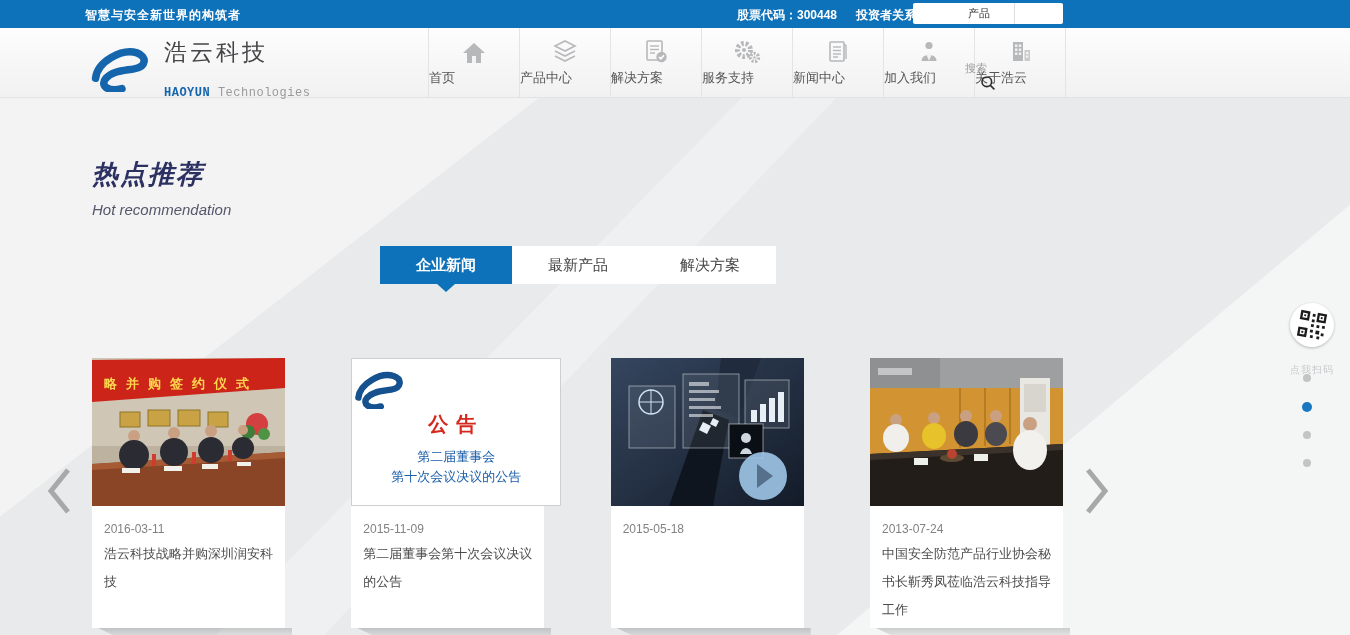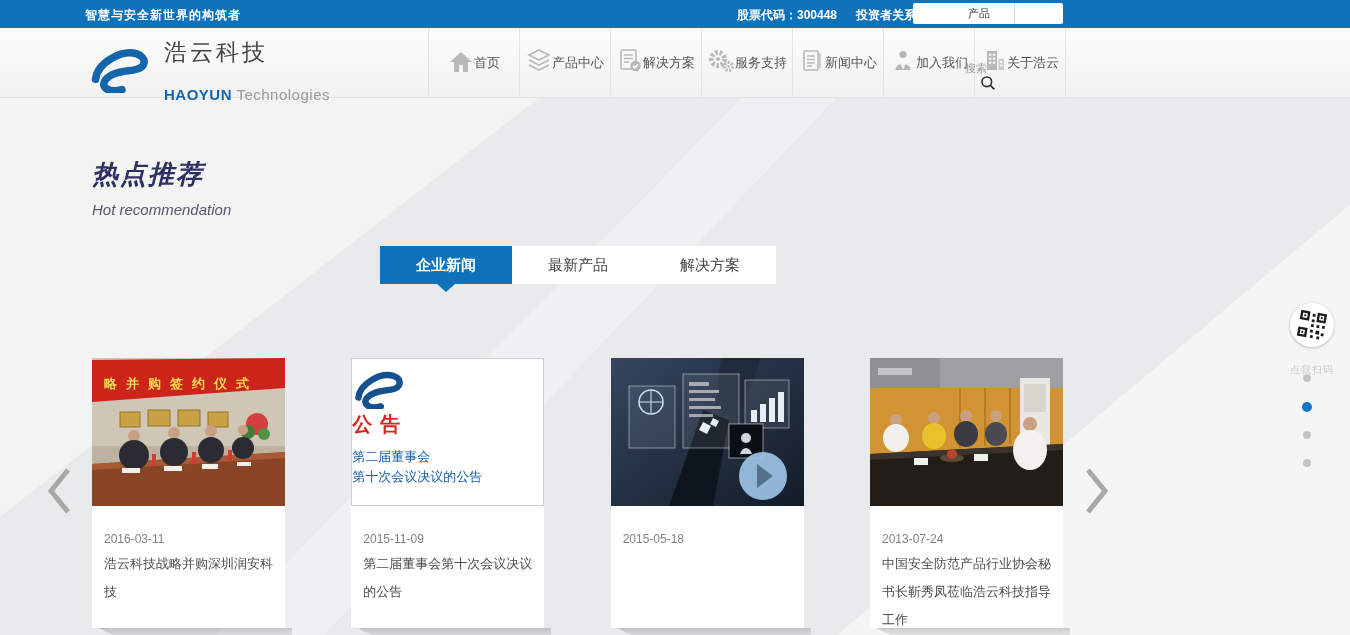--- a/index.html
+++ b/index.html
@@ -14,25 +14,25 @@
   .search-cat{width:46px;padding-left:7px;font-size:11px;color:#333;line-height:21px;border-right:1px solid #ddd;cursor:pointer;}
   .search-input{flex:1;border:none;outline:none;height:17px;font-size:11px;color:#333;padding-left:16px;width:60px;background:transparent;margin-top:37px;}
   .search-input::placeholder{color:#9a9a9a;}
   .search-icon{width:22px;height:21px;display:flex;align-items:center;justify-content:center;cursor:pointer;}
 
   
   .mainnav{position:absolute;left:0;top:28px;width:100%;height:69px;background:linear-gradient(#fdfdfd,#f1f1f2);border-bottom:1px solid #e2e2e3;z-index:25;}
   .logo{position:absolute;left:88px;top:9px;display:flex;align-items:center;cursor:pointer;}
   .logo-text{margin-left:10px;}
   .logo-cn{font-size:23px;color:#454548;letter-spacing:3px;}
-  .logo-en{font-size:15px;margin-top:18px;letter-spacing:.5px;}
+  .logo-en{font-size:12px;margin-top:18px;letter-spacing:.5px;font-family:Liberation Mono, monospace;}
   .logo-en b{color:#1565ad;}
   .logo-en span{color:#9a9a9a;}
   .navlist{position:absolute;left:428px;top:0;height:69px;display:flex;margin:0;padding:0;list-style:none;}
-  .navlist li{width:90px;height:69px;border-left:1px solid #e4e4e5;display:flex;flex-direction:row;align-items:center;justify-content:center;cursor:pointer;}
+  .navlist li{width:90px;height:69px;border-left:1px solid #e4e4e5;display:flex;flex-direction:column;justify-content:center;cursor:pointer;}
   .navlist li:last-child{border-right:1px solid #e4e4e5;}
   .nav-ico{height:26px;display:flex;align-items:flex-end;justify-content:center;margin-bottom:4px;}
   .nav-label{font-size:13px;color:#555;}
 
   
   .hero{position:absolute;left:0;top:97px;width:1350px;height:538px;overflow:visible;}
   .poly{position:absolute;left:0;top:0;width:100%;height:100%;pointer-events:none;}
   .poly-a{background:rgba(255,255,255,.45);clip-path:polygon(0 0,40% 0,0 78%);}
   .poly-b{background:rgba(255,255,255,.5);clip-path:polygon(62% 100%,100% 20%,100% 100%);}
   .poly-c{background:rgba(255,255,255,.30);clip-path:polygon(16% 100%,55% 0,62% 0,24% 100%);}
@@ -49,26 +49,26 @@
   .tab.active::after{content:"";position:absolute;left:50%;bottom:-8px;margin-left:-9px;border-left:9px solid transparent;border-right:9px solid transparent;border-top:8px solid #0d72b9;}
 
   
   .cards{position:absolute;left:92px;top:261px;width:971px;display:flex;justify-content:space-between;}
   .card{position:relative;width:193px;height:270px;background:#fff;cursor:pointer;}
   .card::after{content:"";position:absolute;left:6px;right:-7px;bottom:-13px;height:13px;
     background:linear-gradient(to bottom,rgba(0,0,0,.17),rgba(0,0,0,0));
     clip-path:polygon(0 0,100% 0,100% 100%,14% 100%);}
   .card-img{position:relative;width:193px;height:148px;overflow:hidden;background:#ddd;}
   .card-img svg{display:block;}
-  .card-body{padding:26px 12px 0;}
+  .card-body{padding:16px 12px 0;}
   .card-date{font-size:12px;color:#828282;margin-bottom:4px;}
   .card-title{font-size:13px;color:#4c4c4c;line-height:2.15;}
 
   
-  .announce{width:193px;height:148px;background:#fff;border:1px solid #cfcfcf;box-sizing:border-box;text-align:left;}
+  .announce{width:210px;height:148px;background:#fff;border:1px solid #cfcfcf;box-sizing:border-box;text-align:center;}
   .announce svg{margin-top:8px;}
   .announce-h{font-family:"DejaVu Serif","Liberation Serif",serif;font-size:20px;font-weight:bold;color:#d5281e;letter-spacing:8px;margin-top:2px;}
   .announce-l{font-family:"DejaVu Serif","Liberation Serif",serif;font-size:13px;font-weight:normal;color:#1b5ea9;line-height:1.55;}
   .announce-l1{margin-top:9px;}
 
   
   .arrow{position:absolute;top:369px;cursor:pointer;}
   .arrow-left{left:44px;}
   .arrow-right{left:1082px;}
 

